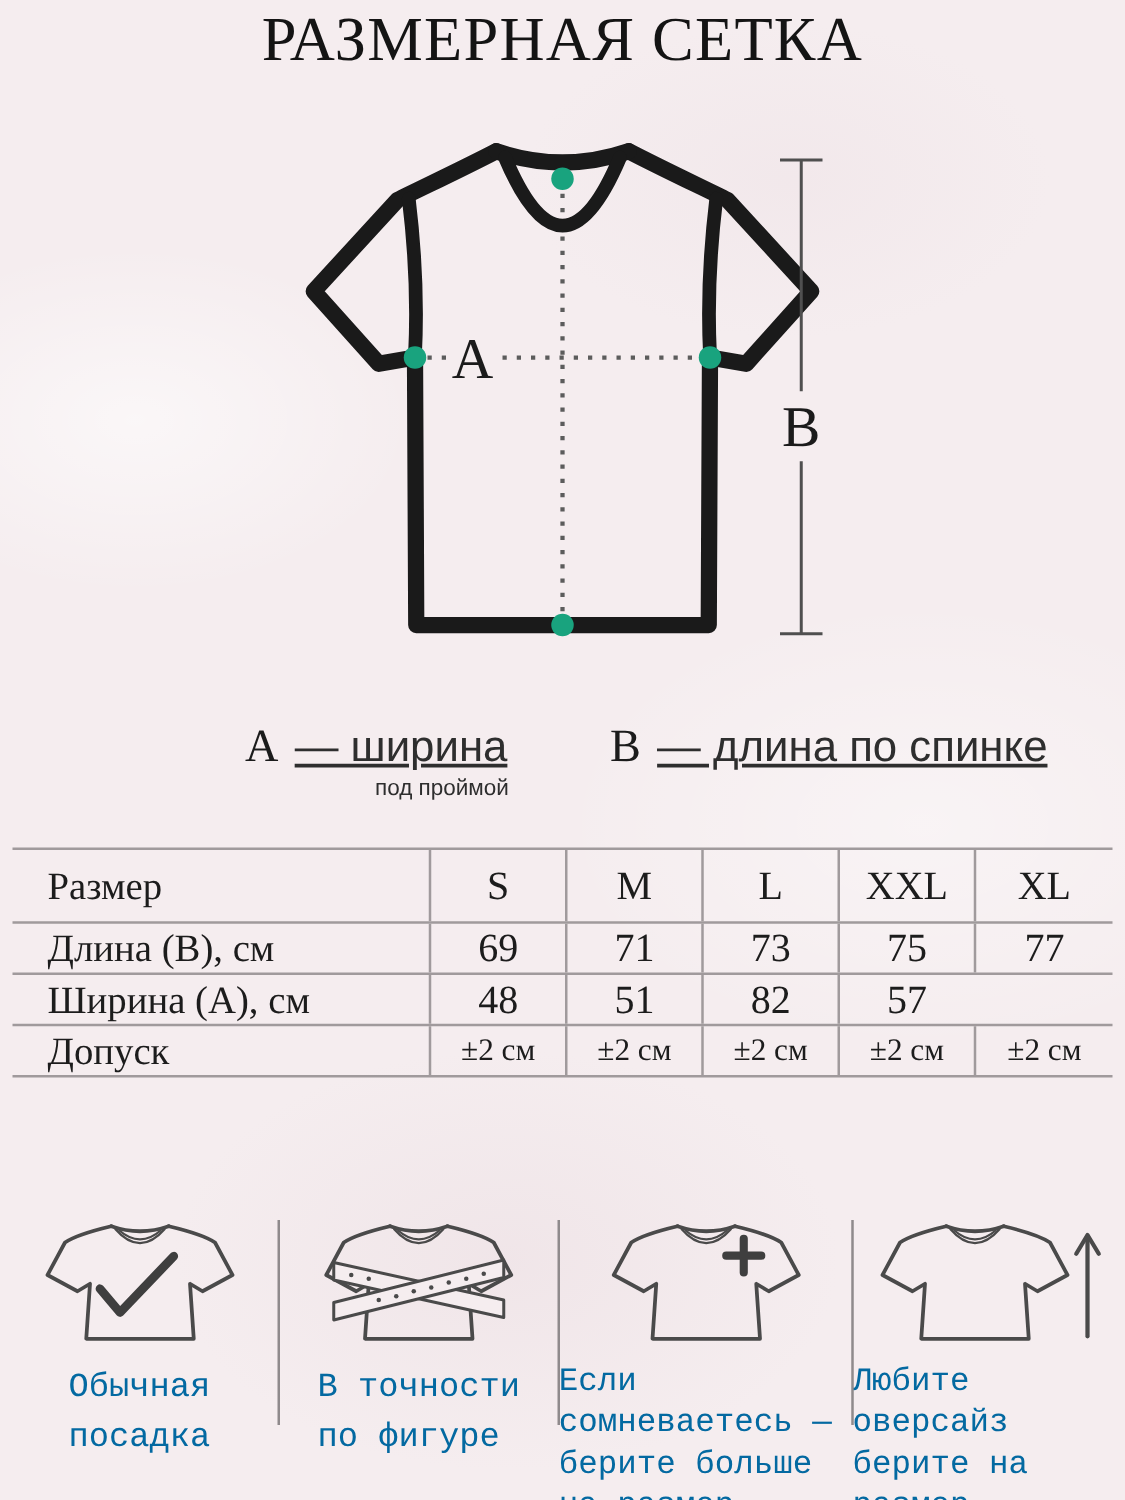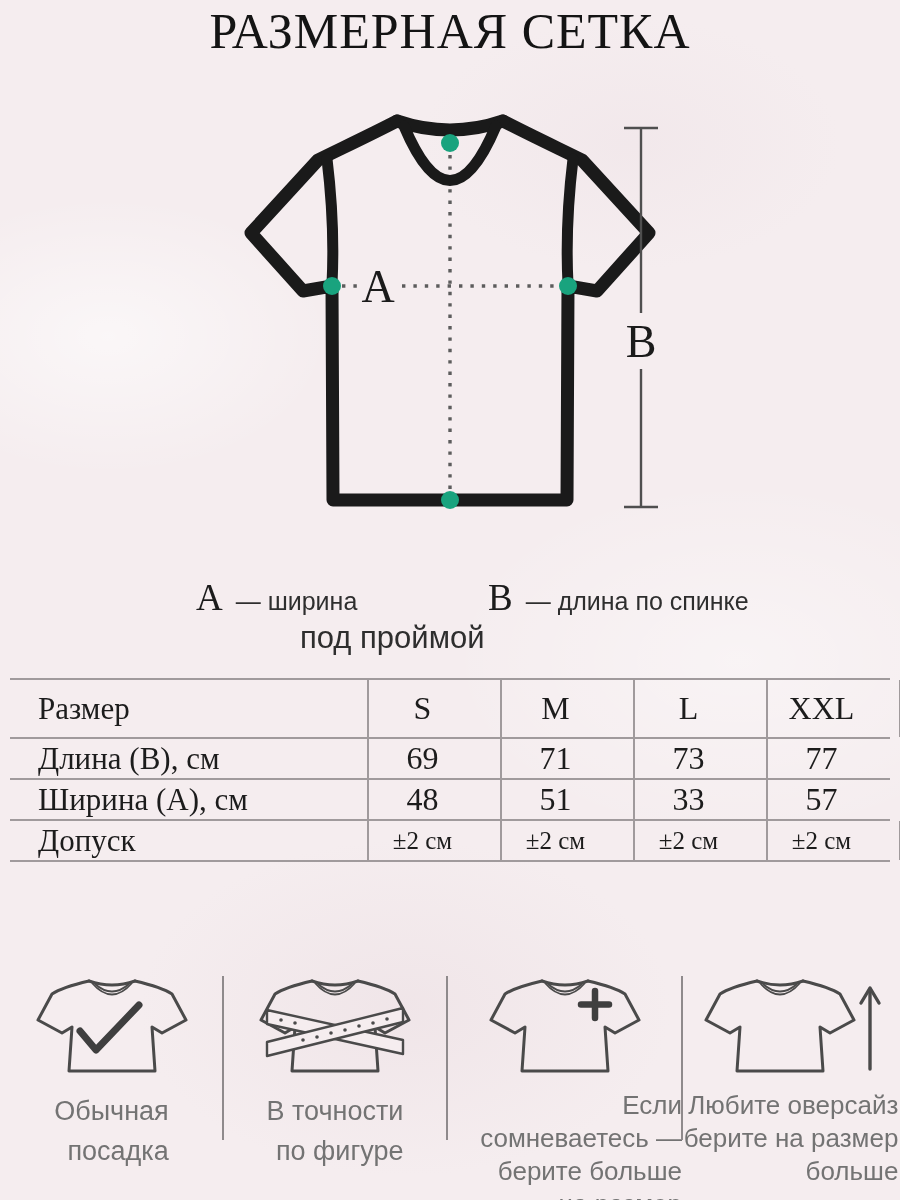--- a/index.html
+++ b/index.html
@@ -23,42 +23,42 @@
   
   .shirt{fill:none;stroke:#1a1a1a;stroke-width:13;stroke-linejoin:round;stroke-linecap:round;}
   .shirt-thin{fill:none;stroke:#1a1a1a;stroke-width:11;stroke-linejoin:round;stroke-linecap:round;}
   .dot-line{stroke:#5c5c5c;stroke-width:3.4;stroke-dasharray:3.4 8;fill:none;}
   .measure{stroke:#4f4f4f;stroke-width:2.4;fill:none;}
   .mark-dot{fill:#19a37e;}
   .diagram-letter{font-family:"Liberation Serif",serif;font-size:46px;fill:#1b1b1b;text-anchor:middle;}
   
   .legend-line{display:flex;align-items:baseline;white-space:nowrap;}
   .legend-letter{font-family:"Liberation Serif",serif;font-size:37px;color:#1b1b1b;}
-  .legend-text{font-family:"Liberation Sans",sans-serif;font-size:25px;color:#2e2e2e;margin-left:13px;}
-  .legend-text2{font-family:"Liberation Sans",sans-serif;font-size:31px;color:#2e2e2e;white-space:nowrap;}
+  .legend-text{font-family:"Liberation Sans",sans-serif;font-size:35px;color:#2e2e2e;margin-left:13px;text-decoration:underline;}
+  .legend-text2{font-family:"Liberation Sans",sans-serif;font-size:18px;color:#2e2e2e;white-space:nowrap;}
   
   .size-table{top:678px;left:10px;width:880px;}
-  .t-row{display:grid;grid-template-columns:333px 109px 109px 109px 109px 111px;border-top:2px solid #a09a9c;box-sizing:border-box;gap:24px;}
+  .t-row{display:grid;grid-template-columns:333px 109px 109px 109px 109px 111px;border-top:2px solid #a09a9c;box-sizing:border-box;}
   .size-table{border-bottom:2px solid #a09a9c;}
   .t-head{height:59px;}
   .t-body{height:41px;}
   .t-cell{display:flex;align-items:center;box-sizing:border-box;}
   .t-label{padding-left:28px;font-size:31px;}
   .t-val{justify-content:center;border-left:2px solid #a09a9c;font-size:32px;}
   .t-tol{font-size:25px;}
   
   .fits{top:955px;left:0;width:900px;display:grid;grid-template-columns:223px 224px 235px 218px;}
   .fit-cell{display:flex;flex-direction:column;align-items:center;}
   .fit-icon{margin-top:18px;}
   .tee{fill:none;stroke:#4a4a4a;stroke-width:3;stroke-linejoin:round;stroke-linecap:round;}
   .tee-thin{fill:none;stroke:#4a4a4a;stroke-width:1.8;}
   .tee-mark{fill:none;stroke:#3f3f3f;stroke-width:7;stroke-linecap:round;stroke-linejoin:round;}
   .tape{fill:#f5edef;stroke:#4a4a4a;stroke-width:2.4;stroke-linejoin:round;}
   .tape-dot{fill:#4a4a4a;}
-  .fit-caption{font-family:Liberation Sans, sans-serif;color:#737373;text-align:right;}
+  .fit-caption{font-family:Liberation Mono, monospace;color:#0369a1;text-align:left;}
   .cap2{font-size:27px;line-height:40px;margin-top:14px;}
   .cap3{font-size:26px;line-height:33px;margin-top:12px;}
   .divider{position:absolute;width:2px;top:976px;height:164px;background:#8f8a8c;}
 </style>
 </head>
 <body>
 
 <div class="abs title">РАЗМЕРНАЯ СЕТКА</div>
 
 <svg class="abs" style="left:230px;top:95px;" width="440" height="440" viewBox="0 0 440 440">
@@ -104,27 +104,28 @@
     <div class="t-cell t-val">M</div>
     <div class="t-cell t-val">L</div>
     <div class="t-cell t-val">XXL</div>
     <div class="t-cell t-val">XL</div>
   </div>
   <div class="t-row t-body">
     <div class="t-cell t-label">Длина (В), см</div>
     <div class="t-cell t-val">69</div>
     <div class="t-cell t-val">71</div>
     <div class="t-cell t-val">73</div>
+    <div class="t-cell t-val">75</div>
     <div class="t-cell t-val">77</div>
   </div>
   <div class="t-row t-body">
     <div class="t-cell t-label">Ширина (А), см</div>
     <div class="t-cell t-val">48</div>
     <div class="t-cell t-val">51</div>
-    <div class="t-cell t-val">33</div>
+    <div class="t-cell t-val">82</div>
     <div class="t-cell t-val">57</div>
   </div>
   <div class="t-row t-body">
     <div class="t-cell t-label">Допуск</div>
     <div class="t-cell t-val t-tol">±2 см</div>
     <div class="t-cell t-val t-tol">±2 см</div>
     <div class="t-cell t-val t-tol">±2 см</div>
     <div class="t-cell t-val t-tol">±2 см</div>
     <div class="t-cell t-val t-tol">±2 см</div>
   </div>

